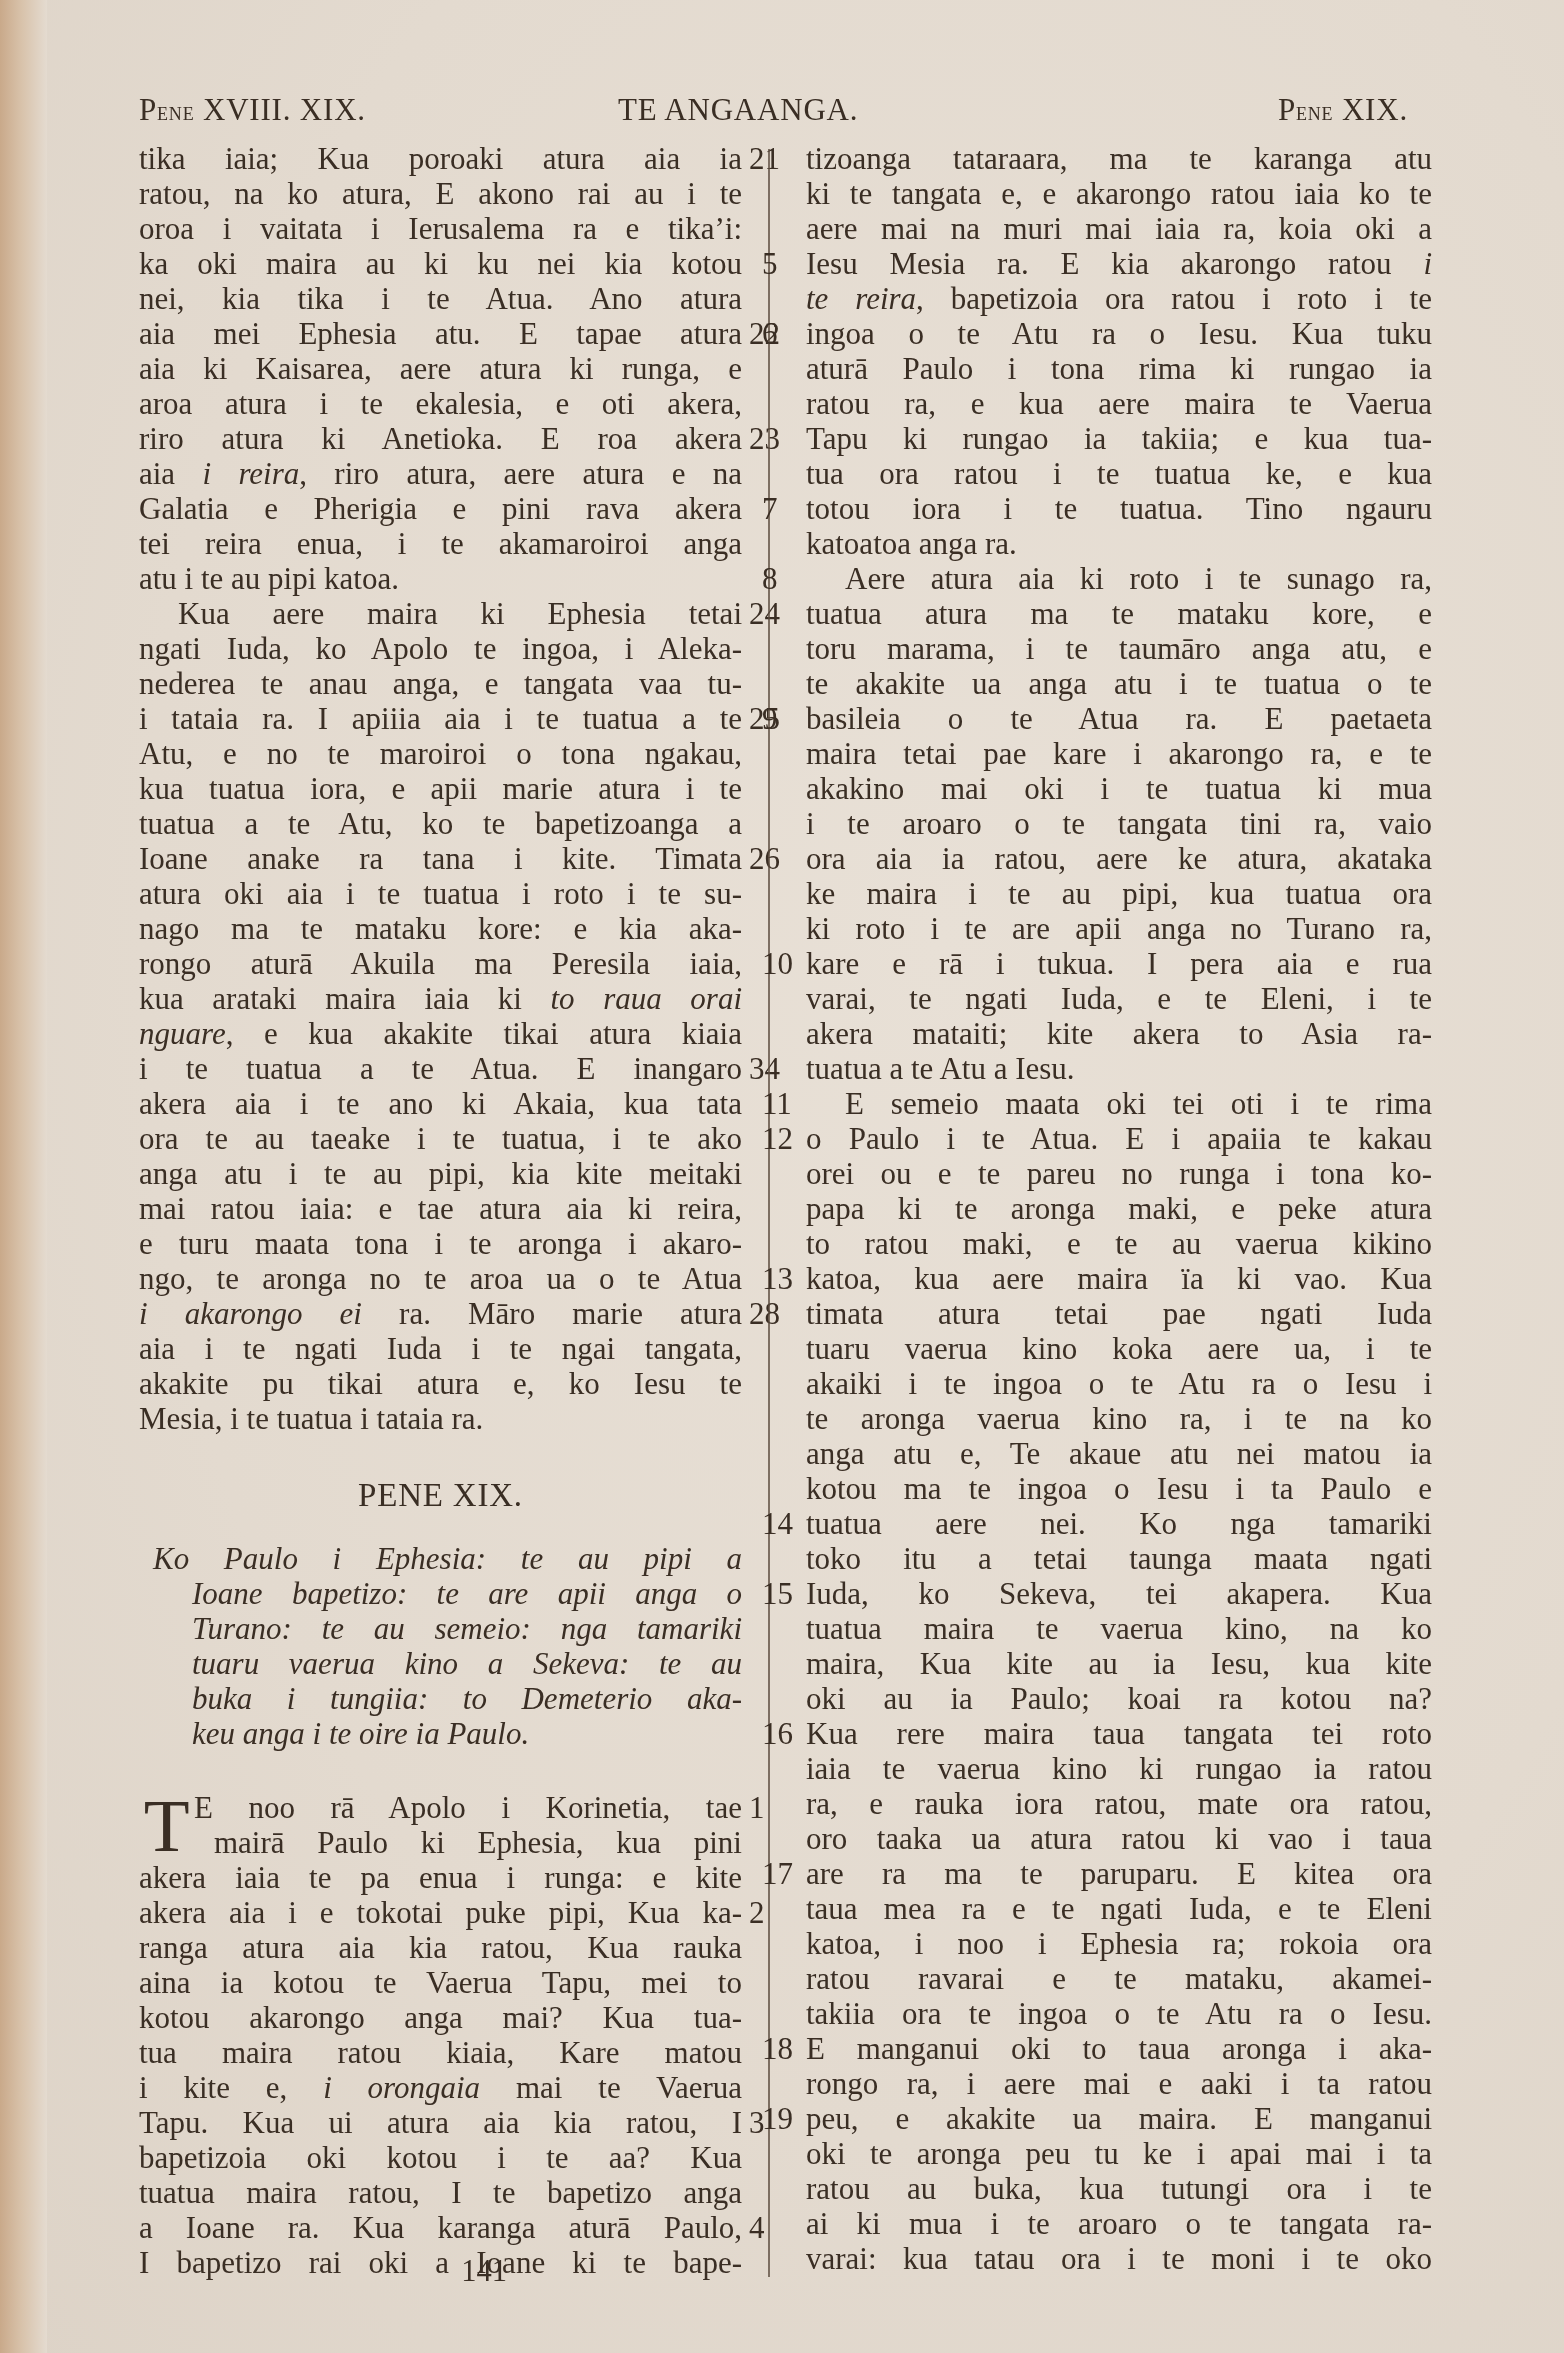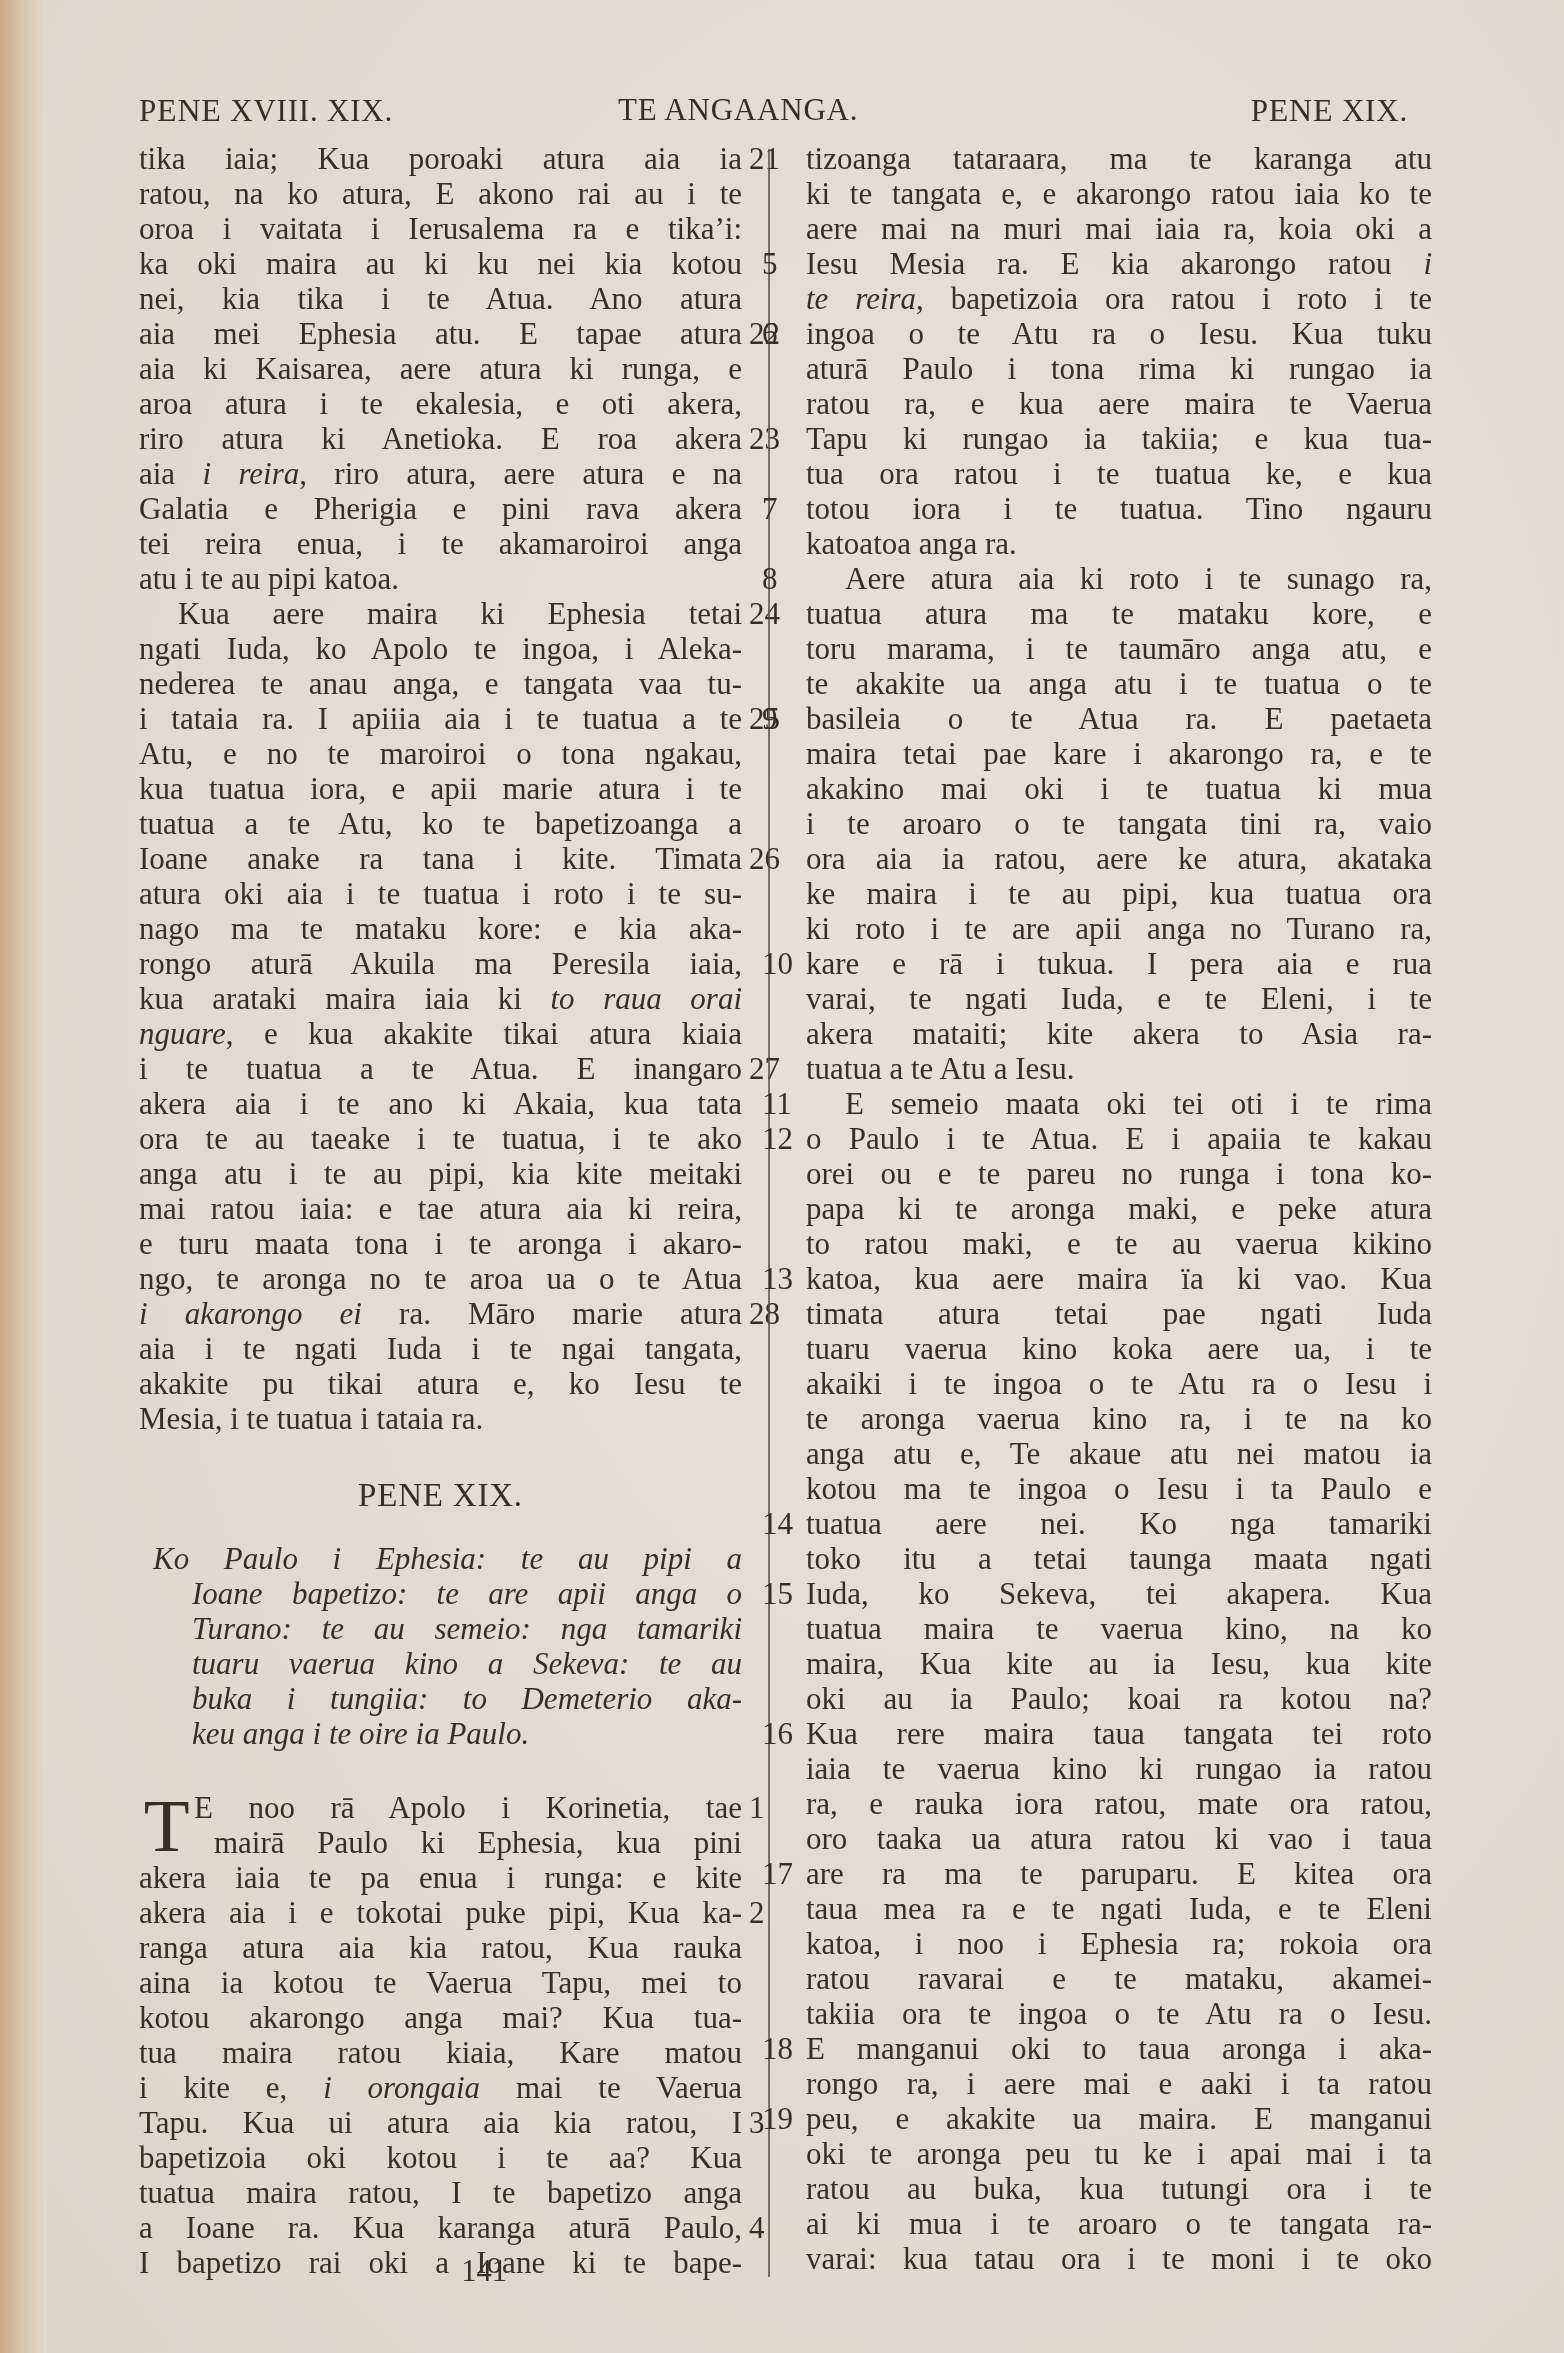--- a/index.html
+++ b/index.html
@@ -18,21 +18,21 @@
     position: absolute; left: 0; top: 0; width: 1565px; height: 2354px;
     background: radial-gradient(ellipse at 60% 40%, #e8e0d6 0%, #e3dacf 60%, #ddd3c7 100%);
   }
   .running-head {
     position: absolute; top: 92px; left: 139px; width: 1269px; height: 34px;
     font-family: "Liberation Serif", serif; font-size: 31px; letter-spacing: 0.8px;
   }
   .rh-left { position: absolute; left: 0; top: 0; }
   .rh-center { position: absolute; left: 479px; top: 0; }
   .rh-right { position: absolute; right: 0; top: 0; }
-  .sc { font-size: 32px; margin-top: 44px; }
+  .sc { font-size: 18px; margin-top: 44px; }
 
   .column {
     position: absolute; top: 141px;
     font-family: "Liberation Serif", serif;
     font-size: 31px;
   }
   .col-left { left: 139px; width: 603px; }
   .col-right { left: 806px; width: 626px; }
 
   .line {
@@ -109,21 +109,21 @@
       <div class="line"><span>i tataia ra. I apiiia aia i te tuatua a te</span><span class="verse-r">25</span></div>
       <div class="line"><span>Atu, e no te maroiroi o tona ngakau,</span></div>
       <div class="line"><span>kua tuatua iora, e apii marie atura i te</span></div>
       <div class="line"><span>tuatua a te Atu, ko te bapetizoanga a</span></div>
       <div class="line"><span>Ioane anake ra tana i kite. Timata</span><span class="verse-r">26</span></div>
       <div class="line"><span>atura oki aia i te tuatua i roto i te su-</span></div>
       <div class="line"><span>nago ma te mataku kore: e kia aka-</span></div>
       <div class="line"><span>rongo aturā Akuila ma Peresila iaia,</span></div>
       <div class="line"><span>kua arataki maira iaia ki </span><i>to raua orai</i><span></span></div>
       <div class="line"><span></span><i>nguare</i><span>, e kua akakite tikai atura kiaia</span></div>
-      <div class="line"><span>i te tuatua a te Atua. E inangaro</span><span class="verse-r">27</span></div>
+      <div class="line"><span>i te tuatua a te Atua. E inangaro</span><span class="verse-r">34</span></div>
       <div class="line"><span>akera aia i te ano ki Akaia, kua tata</span></div>
       <div class="line"><span>ora te au taeake i te tuatua, i te ako</span></div>
       <div class="line"><span>anga atu i te au pipi, kia kite meitaki</span></div>
       <div class="line"><span>mai ratou iaia: e tae atura aia ki reira,</span></div>
       <div class="line"><span>e turu maata tona i te aronga i akaro-</span></div>
       <div class="line"><span>ngo, te aronga no te aroa ua o te Atua</span></div>
       <div class="line"><span></span><i>i akarongo ei</i><span> ra. Māro marie atura</span><span class="verse-r">28</span></div>
       <div class="line"><span>aia i te ngati Iuda i te ngai tangata,</span></div>
       <div class="line"><span>akakite pu tikai atura e, ko Iesu te</span></div>
       <div class="line last"><span>Mesia, i te tuatua i tataia ra.</span></div>

